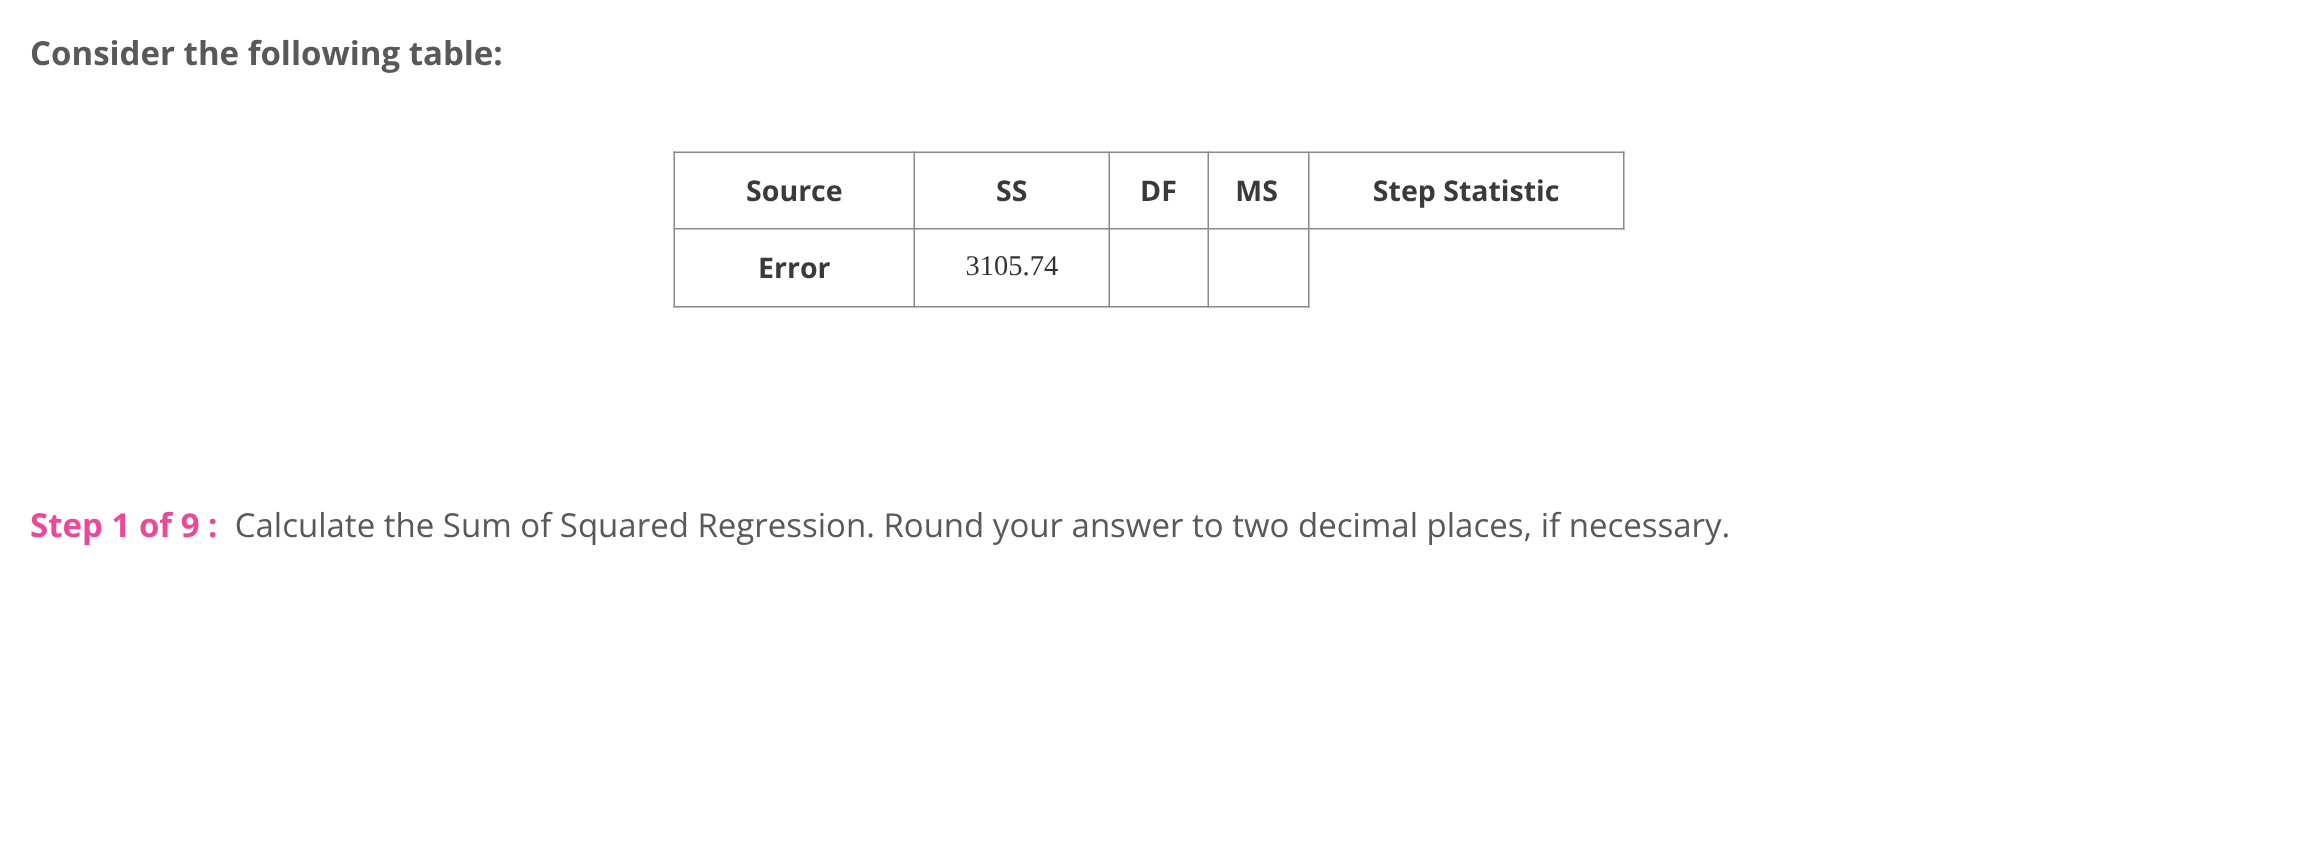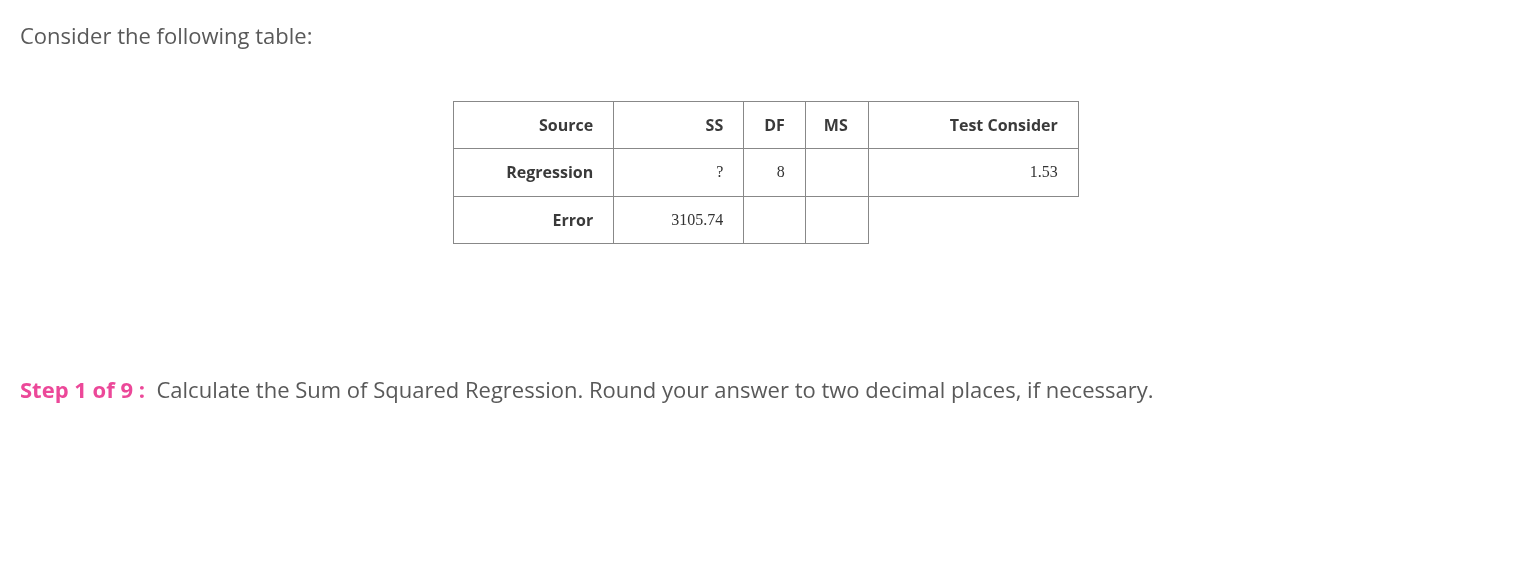--- a/index.html
+++ b/index.html
@@ -11,36 +11,36 @@
       font-family: -apple-system, BlinkMacSystemFont, "Segoe UI", "Open Sans", "Helvetica Neue", Arial, sans-serif;
       background: #ffffff;
       color: #595959;
       padding: 20px;
       width: 1532px;
       font-size: 22px;
       line-height: 1.4;
     }
     .intro-text {
       color: #595959;
-      font-weight: 400;
+      font-weight: 700;
       margin-bottom: 50px;
     }
     .table-wrapper {
       display: flex;
       justify-content: center;
       margin-bottom: 130px;
     }
     table {
       border-collapse: collapse;
     }
     th, td {
       border: 1px solid #888888;
       padding: 12px 20px;
-      text-align: right;
-      font-size: 16px;
+      text-align: center;
+      font-size: 19px;
     }
     th {
       font-weight: 700;
       color: #3a3a3a;
     }
     td.row-label {
       font-weight: 700;
       color: #3a3a3a;
     }
     td.data-cell {
@@ -71,28 +71,21 @@
 <div class="intro-text">Consider the following table:</div>
 
 <div class="table-wrapper">
   <table>
     <tbody>
         <tr>
       <th class="col-source">Source</th>
       <th class="col-ss">SS</th>
       <th class="col-df">DF</th>
       <th class="col-ms">MS</th>
-      <th class="col-ts">Test Consider</th>
-    </tr>
-    <tr>
-      <td class="row-label">Regression</td>
-      <td class="data-cell">?</td>
-      <td class="data-cell">8</td>
-      <td class="data-cell"></td>
-      <td class="data-cell">1.53</td>
+      <th class="col-ts">Step Statistic</th>
     </tr>
     <tr>
       <td class="row-label">Error</td>
       <td class="data-cell">3105.74</td>
       <td class="data-cell"></td>
       <td class="data-cell"></td>
       <td class="no-border"></td>
     </tr>
   </tbody>
     </table>

